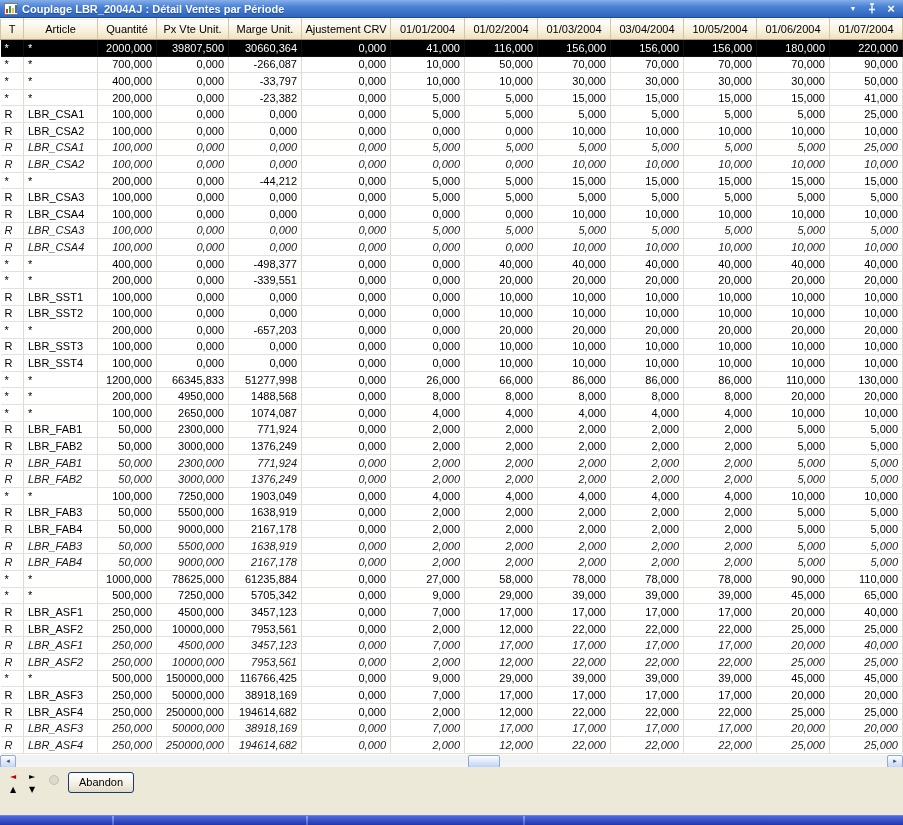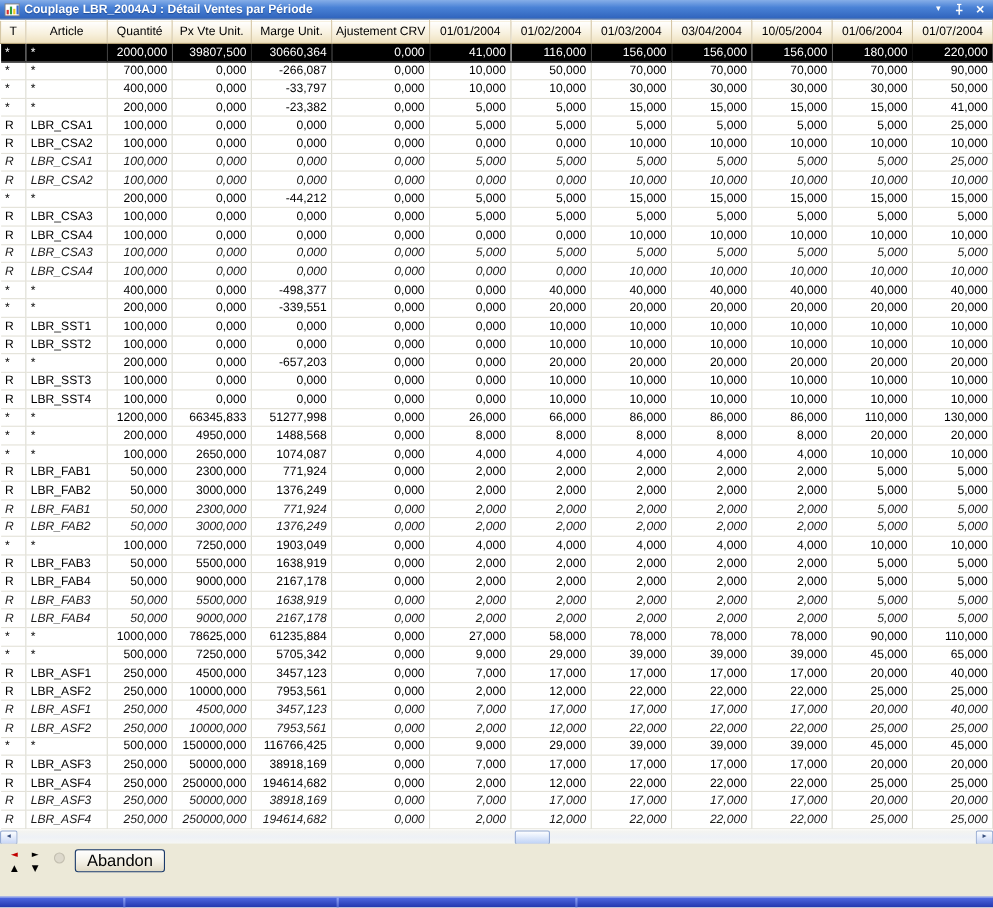--- a/index.html
+++ b/index.html
@@ -60,21 +60,21 @@
   .navgrid { position:absolute; left:5px; top:4px; display:grid; grid-template-columns:16px 16px; grid-gap:2px 3px; }
   button.nav {
     width:16px; height:11px; border:none; background:transparent; font-size:8px; line-height:11px;
     color:#000; text-align:center; padding:0; font-family:"DejaVu Sans", sans-serif; cursor:default;
   }
   button.nav.red { color:#c00000; }
   .dot { position:absolute; left:49px; top:8px; width:10px; height:10px; border-radius:50%;
     background:#ddd9cc; border:1px solid #c3bfb0; }
   button.abandon {
     position:absolute; left:68px; top:5px; height:21px; padding:0 10px;
-    font-size:15px; font-family:"Liberation Sans", sans-serif; color:#000;
+    font-size:11px; font-family:"Liberation Sans", sans-serif; color:#000;
     background:linear-gradient(to bottom,#ffffff 0%,#f4f1e6 55%,#e0dac6 100%);
     border:1px solid #1a3a6b; border-radius:3px; cursor:default;
   }
 
   
   .taskbar { flex:0 0 10px; height:10px; position:relative;
     background:linear-gradient(to bottom,#4e68e0,#2336ad); border-top:1px solid #6b85f0; }
   .taskbar .sep { position:absolute; top:0; bottom:0; width:2px;
     background:linear-gradient(to bottom,#90a4f4,#4d62d0); }
   .sep1 { left:112px; } .sep2 { left:306px; } .sep3 { left:523px; }

